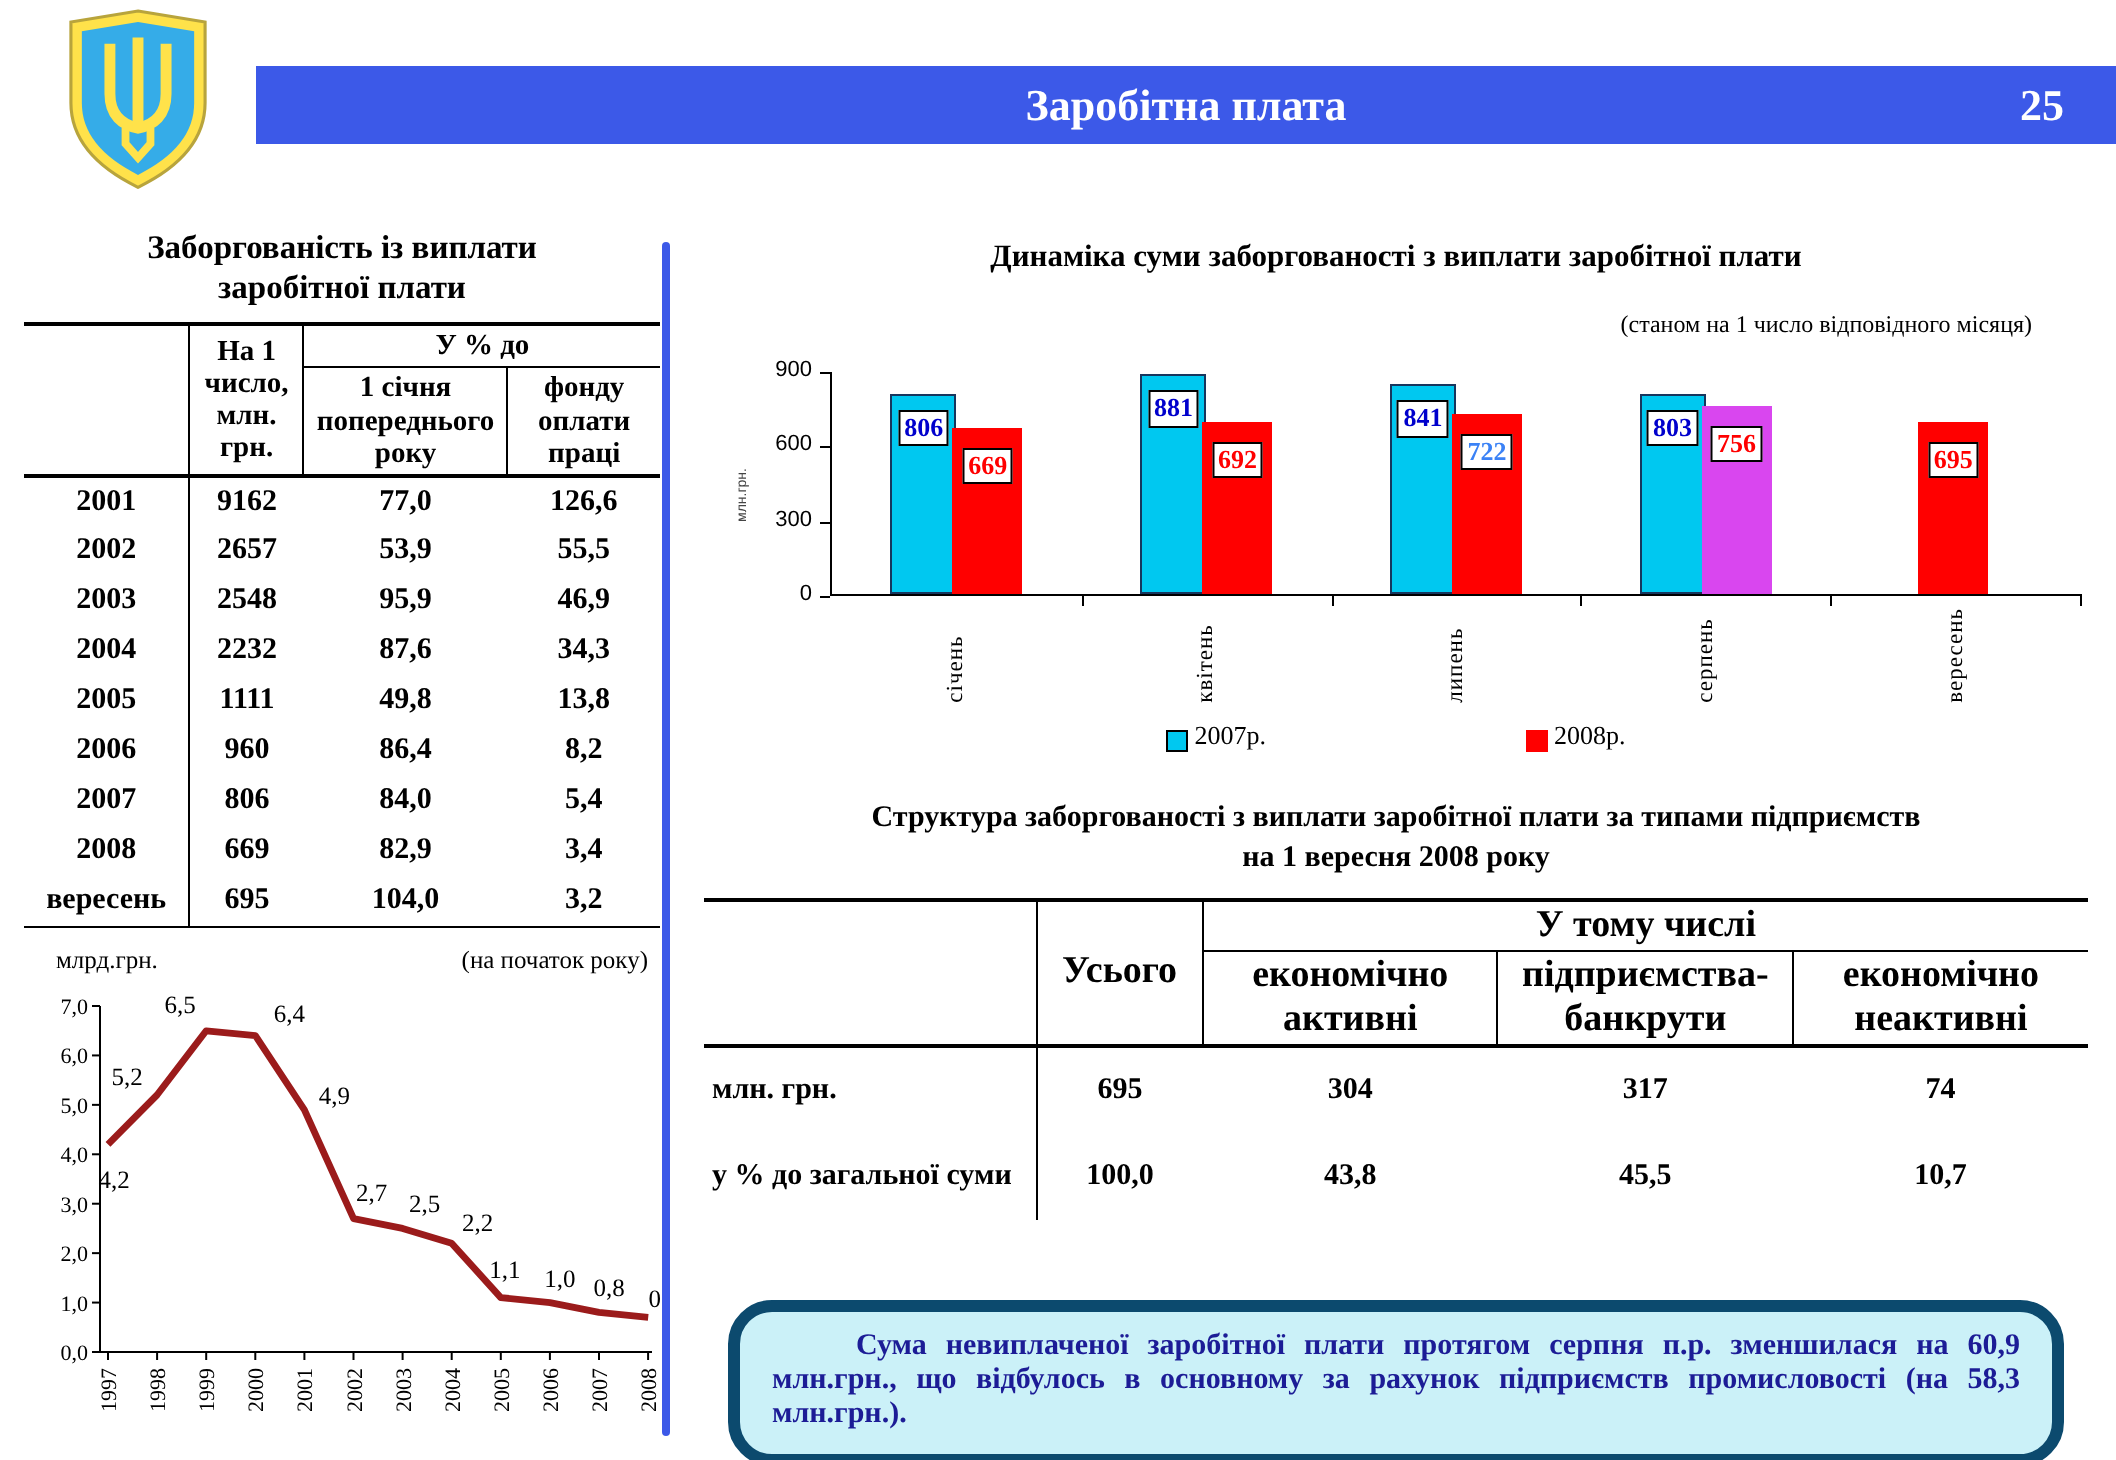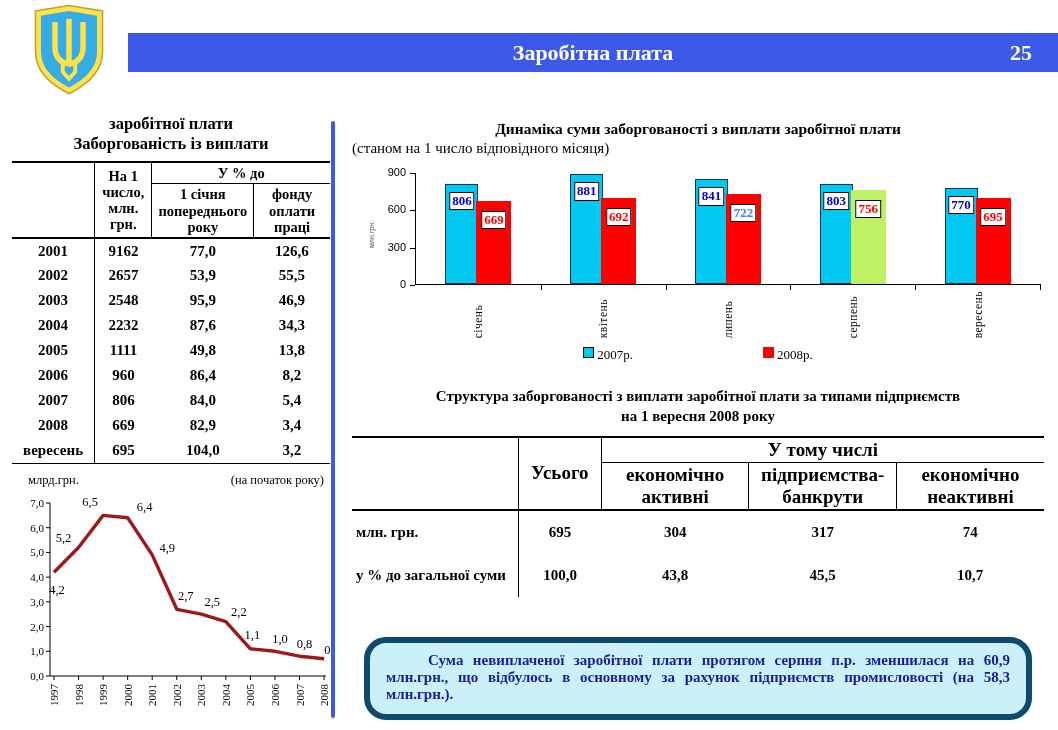--- a/index.html
+++ b/index.html
@@ -35,21 +35,21 @@
   th.h-fund { width:24%; border-left:1px solid #000; }
   table.debt td { font-size:15px; text-align:center; height:25px; vertical-align:middle; }
   table.debt td.c-period { border-right:1.5px solid #000; }
 
   .line-chart { margin-top:4px; display:block; }
   .line-chart text { font-family:"Liberation Serif", serif; fill:#000; }
 
   
   .right-panel { position:absolute; left:352px; top:120px; width:692px; }
   .bar-title { text-align:center; font-weight:bold; font-size:15.5px; }
-  .bar-subtitle { text-align:left; padding-right:28px; font-size:15px; margin-top:2px; }
+  .bar-subtitle { text-align:right; padding-right:28px; font-size:12px; margin-top:17px; }
 
   .bar-chart { position:relative; margin-top:12px; height:176px; }
   .bar-plot { position:absolute; left:63px; top:4px; width:625px; height:112px;
     border-left:1px solid #000; border-bottom:1px solid #000; display:flex; }
   .bar-group { position:relative; width:20%; height:100%; display:flex; align-items:flex-end; justify-content:center; }
   .bar { position:relative; }
   .bar-s0 { width:33px; border:1px solid #17365D; z-index:1; }
   .bar-s1 { width:35px; margin-left:-2px; z-index:2; }
   .bar-label { position:absolute; top:7px; left:50%; transform:translateX(-50%);
     background:#fff; border:1px solid #000; font-weight:bold; font-size:13px;
@@ -59,21 +59,21 @@
   .bar-ytick-label { position:absolute; left:0; width:54px; text-align:right;
     font-family:"Liberation Sans", sans-serif; font-size:11px; }
   .bar-ytick-mark { position:absolute; left:58px; width:5px; height:1px; background:#000; }
   .bar-ylabel { position:absolute; left:6px; top:62px; font-family:"Liberation Sans", sans-serif;
     font-size:7px; color:#444; transform:rotate(-90deg); }
   .bar-months { position:absolute; left:63px; top:122px; width:625px; display:flex; }
   .month-cell { width:20%; display:flex; justify-content:center; }
   .vtext { writing-mode:vertical-rl; transform:rotate(180deg); font-size:11.5px; letter-spacing:0.5px; }
 
   .bar-legend { display:flex; justify-content:center; gap:130px; margin-top:2px; font-size:13px; }
-  .legend-item { display:inline-flex; align-items:flex-start; }
+  .legend-item { display:inline-flex; align-items:flex-end; }
   .sw { width:11px; height:11px; display:inline-block; margin-right:3px; }
   .sw07 { background:#00C8F0; border:1px solid #000; }
   .sw08 { background:#FF0000; }
 
   .struct-title { margin-top:24px; text-align:center; font-weight:bold; font-size:15px; line-height:1.3; }
   table.struct { width:100%; border-collapse:collapse; margin-top:10px; font-weight:bold;
     border-top:2px solid #000; }
   table.struct thead { border-bottom:2px solid #000; }
   table.struct th { font-size:19px; line-height:1.15; padding:1px 4px; text-align:center; vertical-align:middle; }
   th.s-empty { width:24%; }
@@ -104,22 +104,22 @@
 
 <div class="header-bar">
   <div class="header-title">Заробітна плата</div>
   <div class="header-num">25</div>
 </div>
 
 <div class="divider"></div>
 
 <div class="left-panel">
   <div class="debt-title">
+    <div>Заборгованість із виплати</div>
     <div>заробітної плати</div>
-    <div>Заборгованість із виплати</div>
   </div>
 
   <table class="debt">
     <thead>
       <tr>
         <th class="h-col1" rowspan="2"></th>
         <th class="h-amount" rowspan="2">На 1 число, млн. грн.</th>
         <th class="h-group" colspan="2">У % до</th>
       </tr>
       <tr>
@@ -274,28 +274,25 @@
             <div class="bar-label" style="color: rgb(0, 0, 204);">841</div>
           </div>
           <div class="bar bar-s1" style="height: 89.8px; background: rgb(255, 0, 0);">
             <div class="bar-label" style="color: #3b82f6;">722</div>
           </div>
         </div>
         <div class="bar-group">
           <div class="bar bar-s0" style="height: 99.9px; background: rgb(0, 200, 240);">
             <div class="bar-label" style="color: rgb(0, 0, 204);">803</div>
           </div>
-          <div class="bar bar-s1" style="height: 94.1px; background: #bef264;">
+          <div class="bar bar-s1" style="height: 94.1px; background: #d946ef;">
             <div class="bar-label" style="color: rgb(255, 0, 0);">756</div>
           </div>
         </div>
         <div class="bar-group">
-          <div class="bar bar-s0" style="height: 95.8px; background: rgb(0, 200, 240);">
-            <div class="bar-label" style="color: rgb(0, 0, 204);">770</div>
-          </div>
           <div class="bar bar-s1" style="height: 86.5px; background: rgb(255, 0, 0);">
             <div class="bar-label" style="color: rgb(255, 0, 0);">695</div>
           </div>
         </div>
         <div class="xtick" style="left: 20%;"></div>
         <div class="xtick" style="left: 40%;"></div>
         <div class="xtick" style="left: 60%;"></div>
         <div class="xtick" style="left: 80%;"></div>
         <div class="xtick" style="left: 100%;"></div>
       </div>

